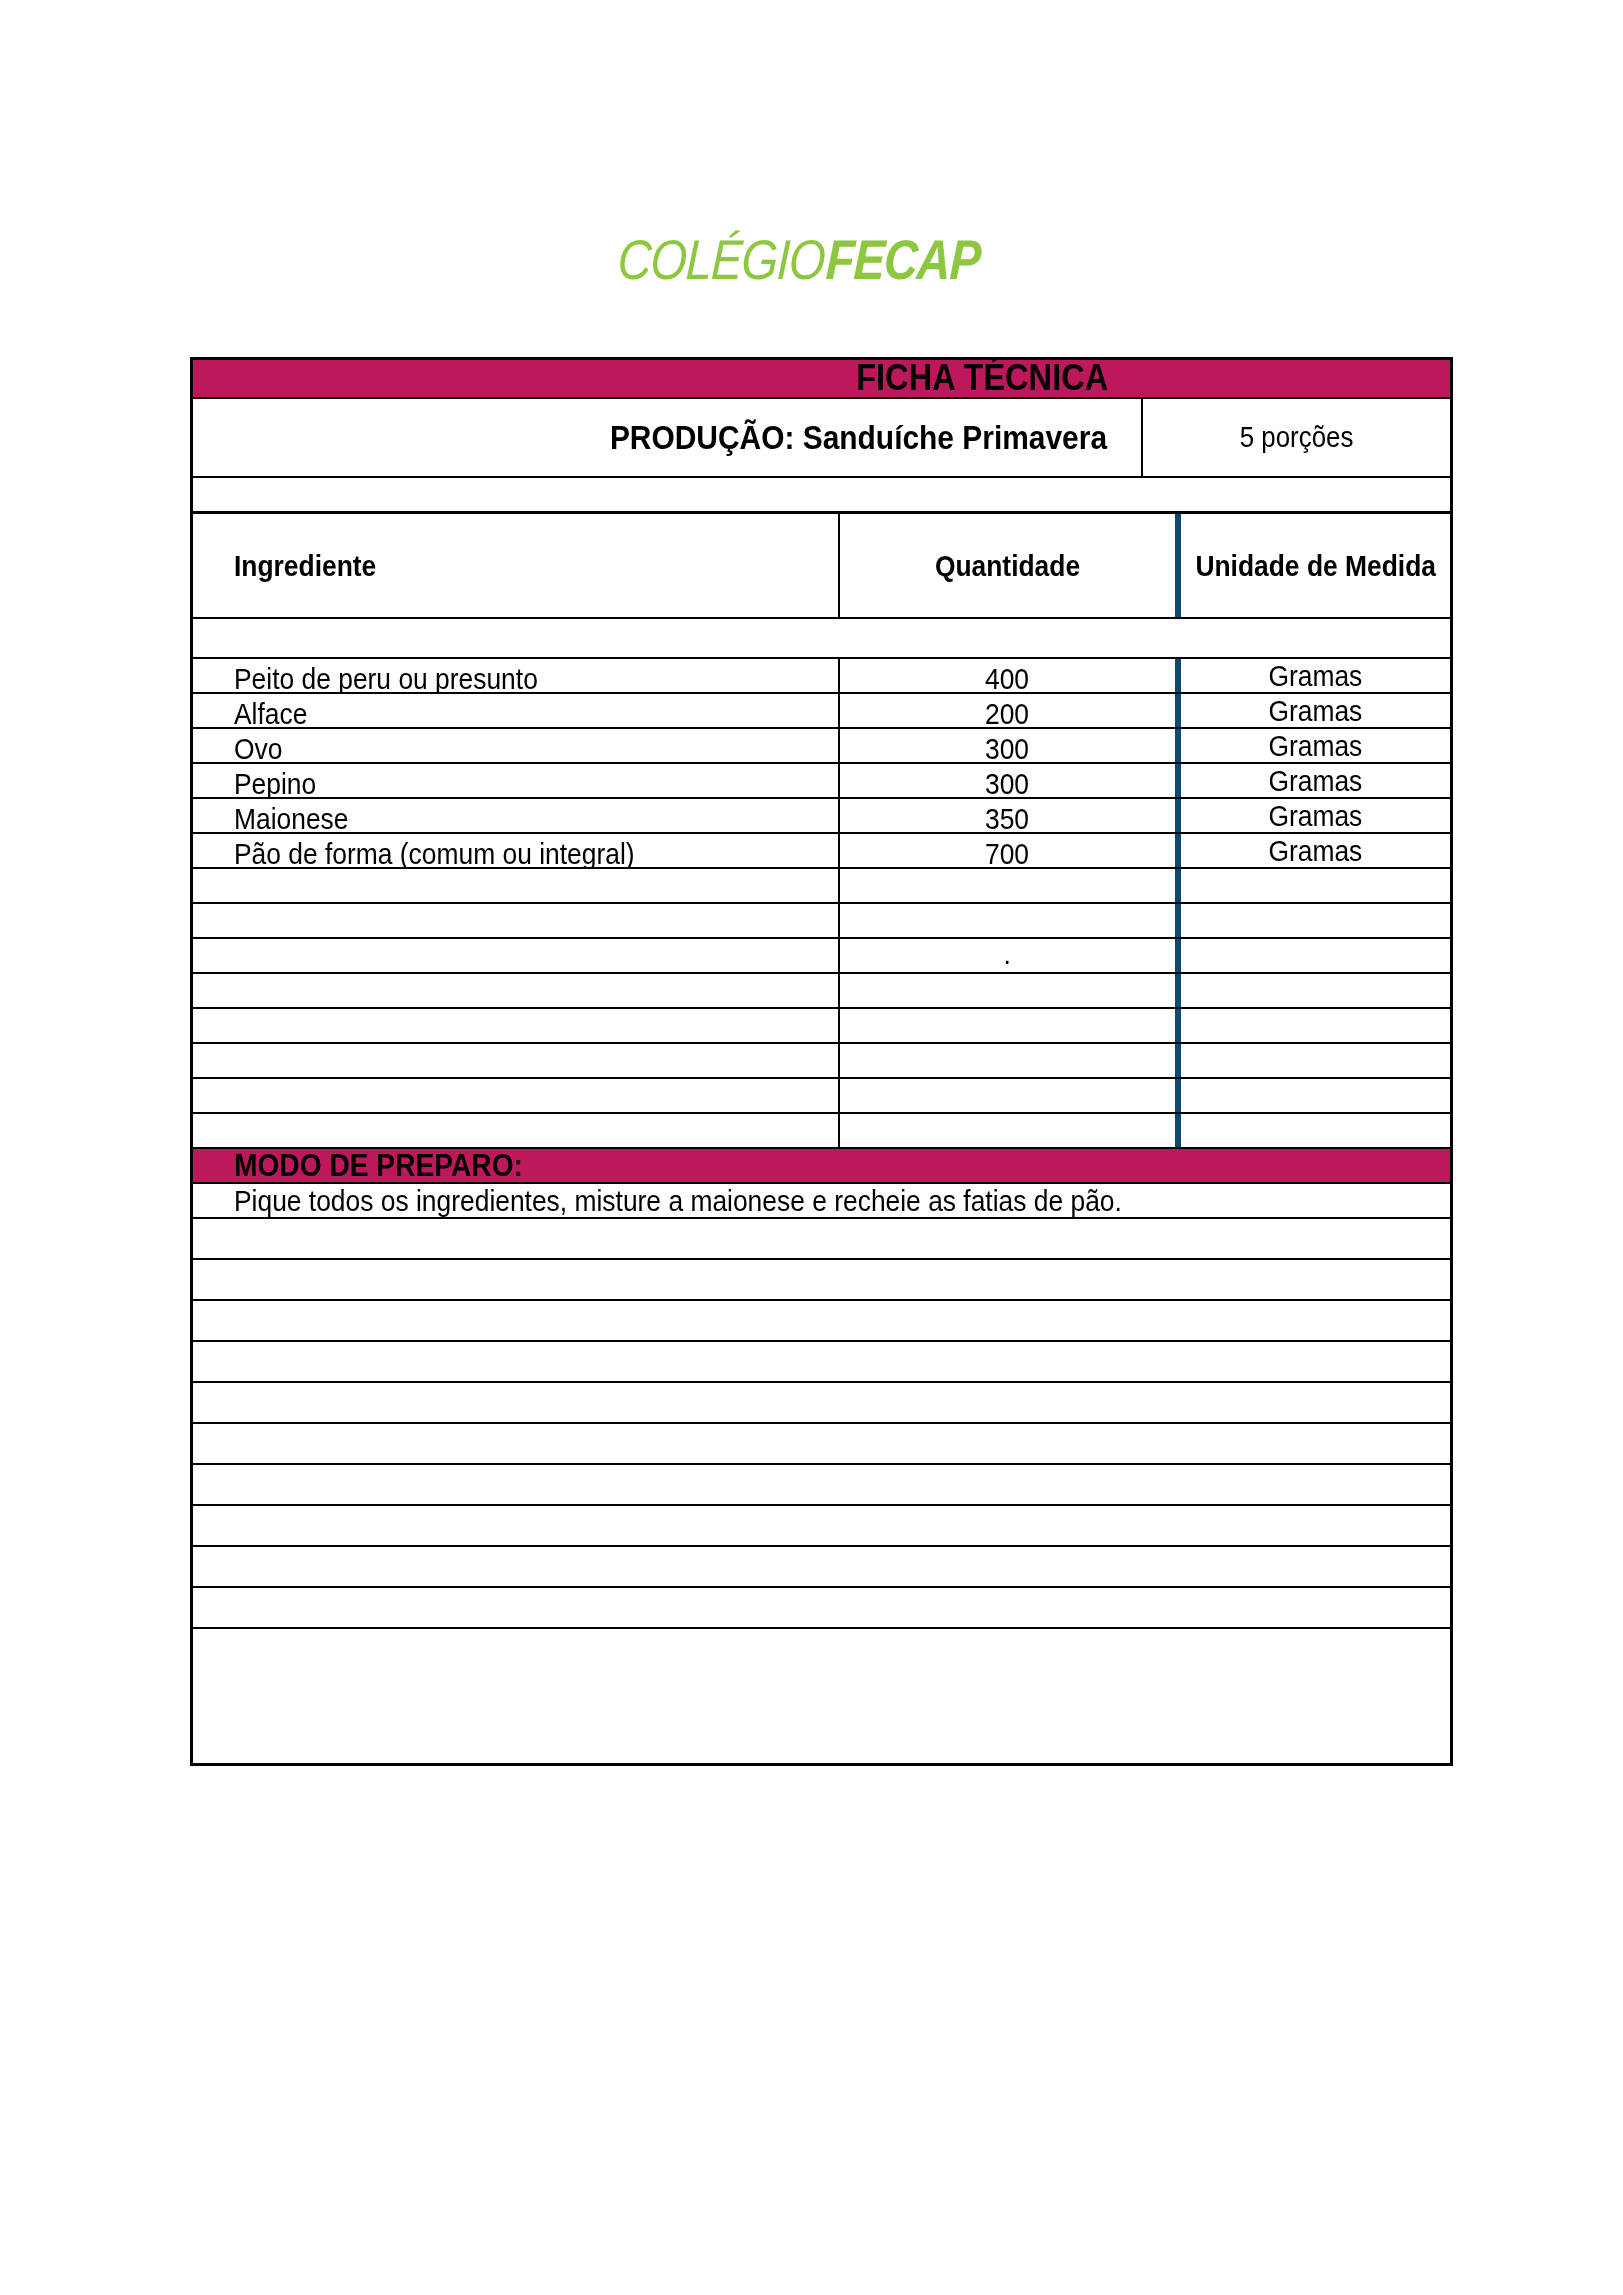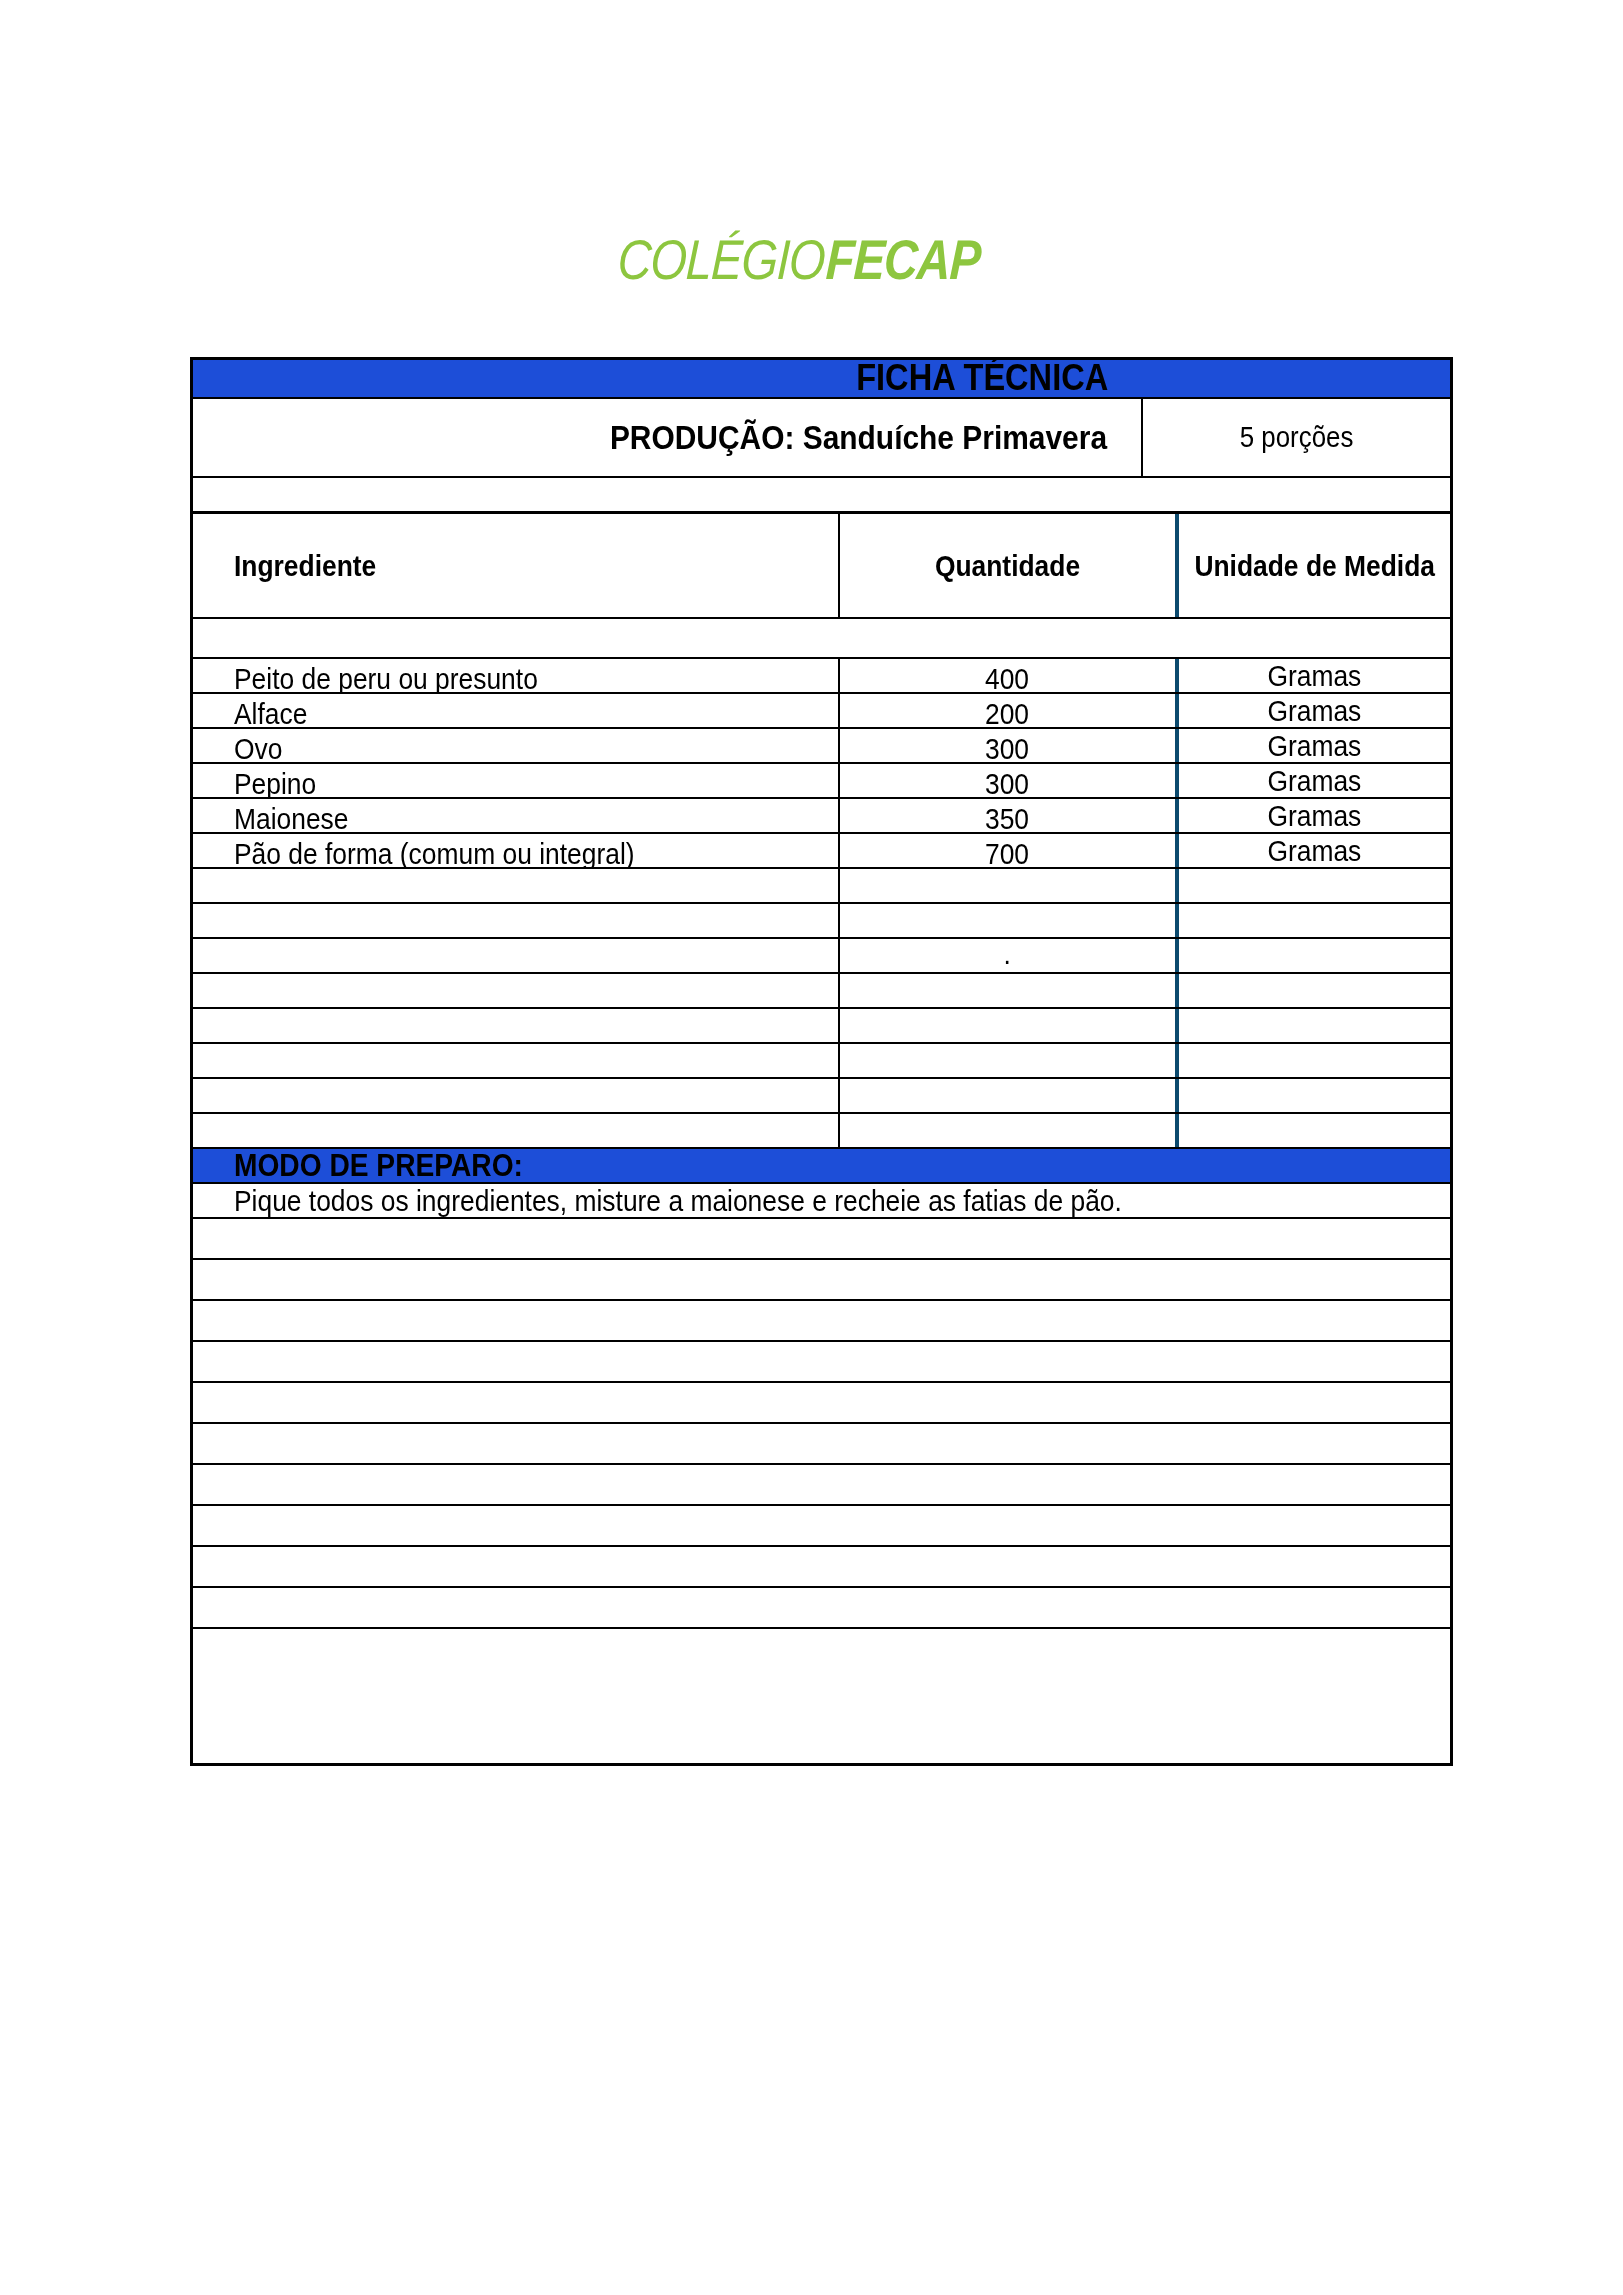--- a/index.html
+++ b/index.html
@@ -21,30 +21,30 @@
   
   .sheet {
     position:absolute; left:190px; top:357px; width:1263px; height:1409px;
     border:3.3px solid #000; box-sizing:border-box;
     display:flex; flex-direction:column;
   }
   .row  { box-sizing:border-box; display:flex; flex:0 0 auto; width:100%; }
   .bt3  { border-top:2px solid #000; }
   .bt4  { border-top:2.6px solid #000; }
   .bt5  { border-top:3.3px solid #000; }
-  .gray { background:#1d4ed8; }
+  .gray { background:#be185d; }
 
   .h57{height:37px} .h61{height:40px} .h62{height:35px} .h63{height:41px}
   .h58{height:38px} .h121{height:79px} .h162{height:106px}
 
   .cell { box-sizing:border-box; display:flex; align-items:center; overflow:hidden; min-width:0; }
   .full { flex:1; }
   .c1   { width:611px; padding-left:6.5px;margin-left:34px; }
   .c2   { width:337px; border-left:2px solid #000; justify-content:center; }
-  .c3   { flex:1;      border-left:4px solid #0c4a6e; justify-content:center;text-align:center; }
+  .c3   { flex:1;      border-left:6px solid #0c4a6e; justify-content:center;text-align:center; }
   .prod-left  { width:948px; justify-content:flex-end; }
   .prod-right { flex:1; border-left:2px solid #000; justify-content:center; }
 
   
   .t { display:inline-block; transform:scaleX(0.88); transform-origin:center center;
        white-space:nowrap; line-height:1.1; }
   .t-left { transform-origin:left center; }
 
   .title-cell { justify-content:center; padding-left:321px; }
   .txt-title  { font-size:37px; font-weight:700; }

